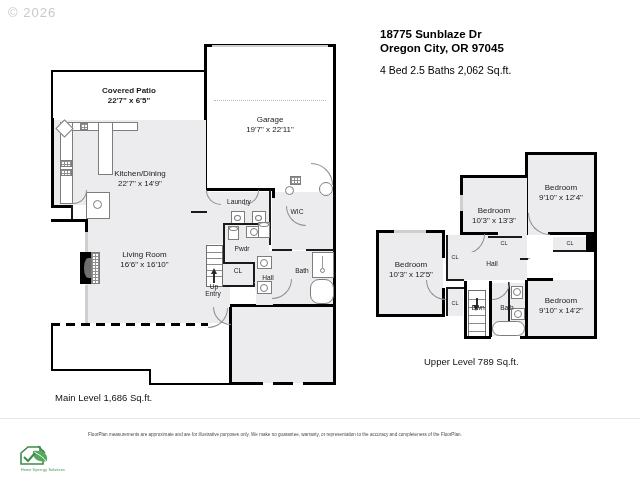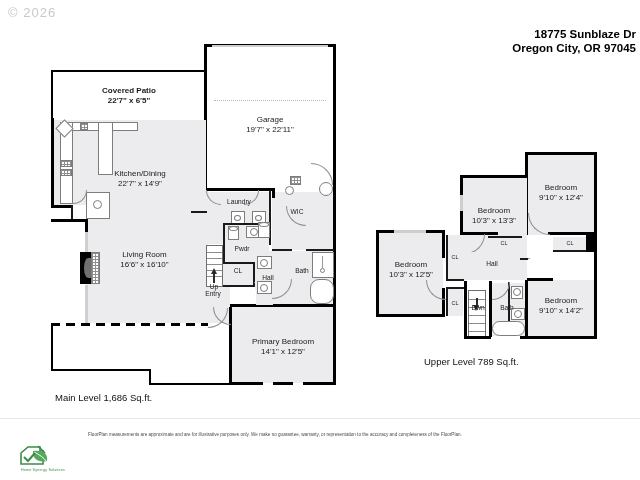--- a/index.html
+++ b/index.html
@@ -15,21 +15,21 @@
 
   
   #watermark {
     position:absolute; left:8px; top:5px;
     font-family:"Liberation Sans", sans-serif;
     font-size:13px; letter-spacing:1px;
     color:#c9c9c9; font-weight:400;
   }
 
   
-  #header { position:absolute; left:380px; top:27px; width:256px; text-align:right; }
+  #header { position:absolute; left:380px; top:27px; width:256px; text-align:left; }
   #header .addr1, #header .addr2 {
     font-family:"Liberation Sans", sans-serif;
     font-weight:bold; font-size:11.5px; color:#000; line-height:14px;
   }
   #header .stats {
     margin-top:9px;
     font-family:"Liberation Sans", sans-serif;
     font-size:10.5px; color:#000; line-height:13px;
   }
 
@@ -126,20 +126,21 @@
 <body>
 
 <div id="stage">
 
   <div id="watermark">© 2026</div>
 
   <div id="header">
     <div class="addr1">18775 Sunblaze Dr</div>
     <div class="addr2">Oregon City, OR 97045</div>
     <div class="stats">
+      <div>4 Bed  2.5 Baths  2,062 Sq.ft.</div>
     </div>
   </div>
 
   <div class="plan" id="main-plan" style="left:0;top:0;width:370px;height:400px;">
 
     <div class="white-room" style="left:53px;top:71px;width:152px;height:49px;"></div>
     <div class="w" style="left:51px;top:70px;width:155px;height:2px;"></div>
     <div class="w" style="left:51px;top:70px;width:2px;height:50px;"></div>
 
     <div class="white-room" style="left:206px;top:46px;width:128px;height:142px;"></div>
@@ -273,24 +274,20 @@
       <span class="dim">19'7" x 22'11"</span>
     </div>
     <div class="label" style="left:85px;top:169px;width:110px;text-align:center;">
       <span class="nm">Kitchen/Dining</span>
       <span class="dim">22'7" x 14'9"</span>
     </div>
     <div class="label" style="left:92px;top:250px;width:105px;">
       <span class="nm">Living Room</span>
       <span class="dim">16'6" x 16'10"</span>
     </div>
-    <div class="label" style="left:232px;top:337px;width:102px;">
-      <span class="nm">Primary Bedroom</span>
-      <span class="dim">14'1" x 12'5"</span>
-    </div>
 
     <div class="label small" style="left:210px;top:198px;width:58px;">
       <span class="nm">Laundry</span>
     </div>
     <div class="label small" style="left:277px;top:208px;width:40px;">
       <span class="nm">WIC</span>
     </div>
     <div class="label small" style="left:222px;top:245px;width:40px;">
       <span class="nm">Pwdr</span>
     </div>

